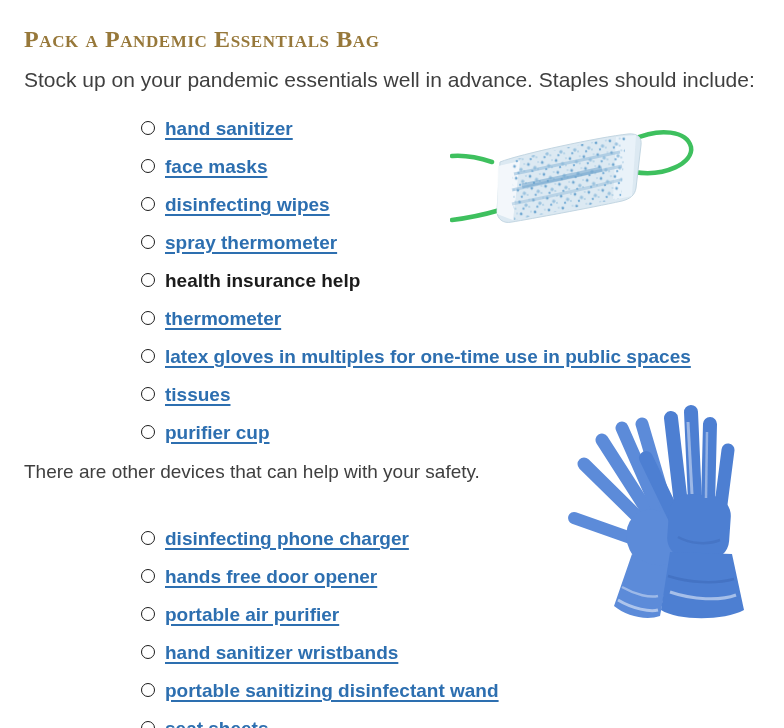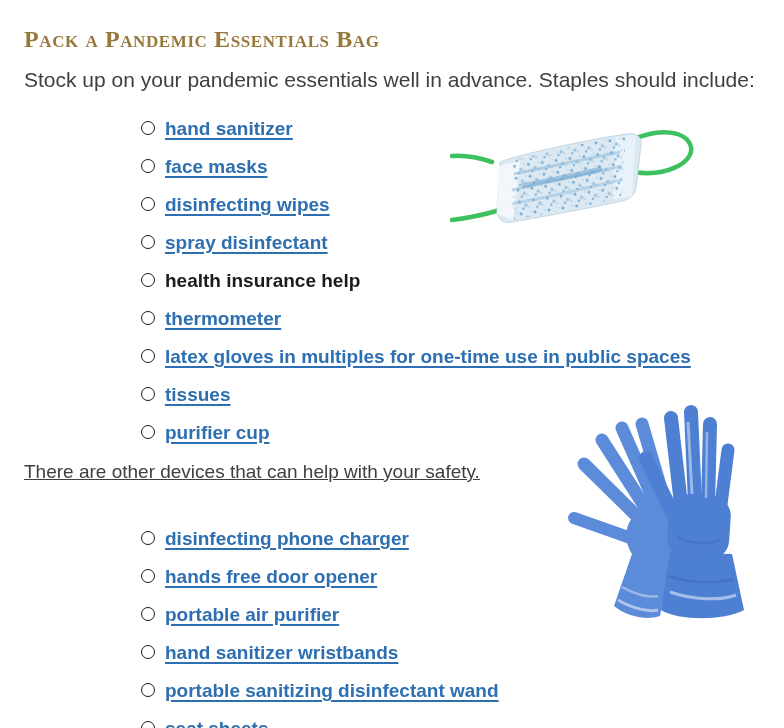--- a/index.html
+++ b/index.html
@@ -60,41 +60,40 @@
     text-underline-offset:3px;
     cursor:pointer;
     text-align:right;
   }
   .plain { color:#1b1b1b; }
   .devices-intro {
     margin:14px 0 0 0;
     font-size:19px;
     line-height:24px;
     color:#3f3f3f;
-    text-decoration:underline;
   }
   ul.devices-list { margin-top:44px; }
   .figure { position:absolute; pointer-events:none; }
   .fig-mask   { left:450px; top:124px; width:246px; height:112px; }
   .fig-gloves { left:558px; top:402px; width:210px; height:222px; }
 </style>
 </head>
 <body>
 
 <div class="page">
 
   <h1 class="title">Pack a Pandemic Essentials Bag</h1>
 
   <p class="intro">Stock up on your pandemic essentials well in advance. Staples should include:</p>
 
   <ul class="items">
     <li><a>hand sanitizer</a></li>
     <li><a>face masks</a></li>
     <li><a>disinfecting wipes</a></li>
-    <li><a>spray disinfectant</a></li>
+    <li><a>spray thermometer</a></li>
     <li><span class="plain">health insurance help</span></li>
     <li><a>thermometer</a></li>
     <li><a>latex gloves in multiples for one-time use in public spaces</a></li>
     <li><a>tissues</a></li>
     <li><a>purifier cup</a></li>
   </ul>
 
   <p class="devices-intro">There are other devices that can help with your safety.</p>
 
   <ul class="items devices-list">

